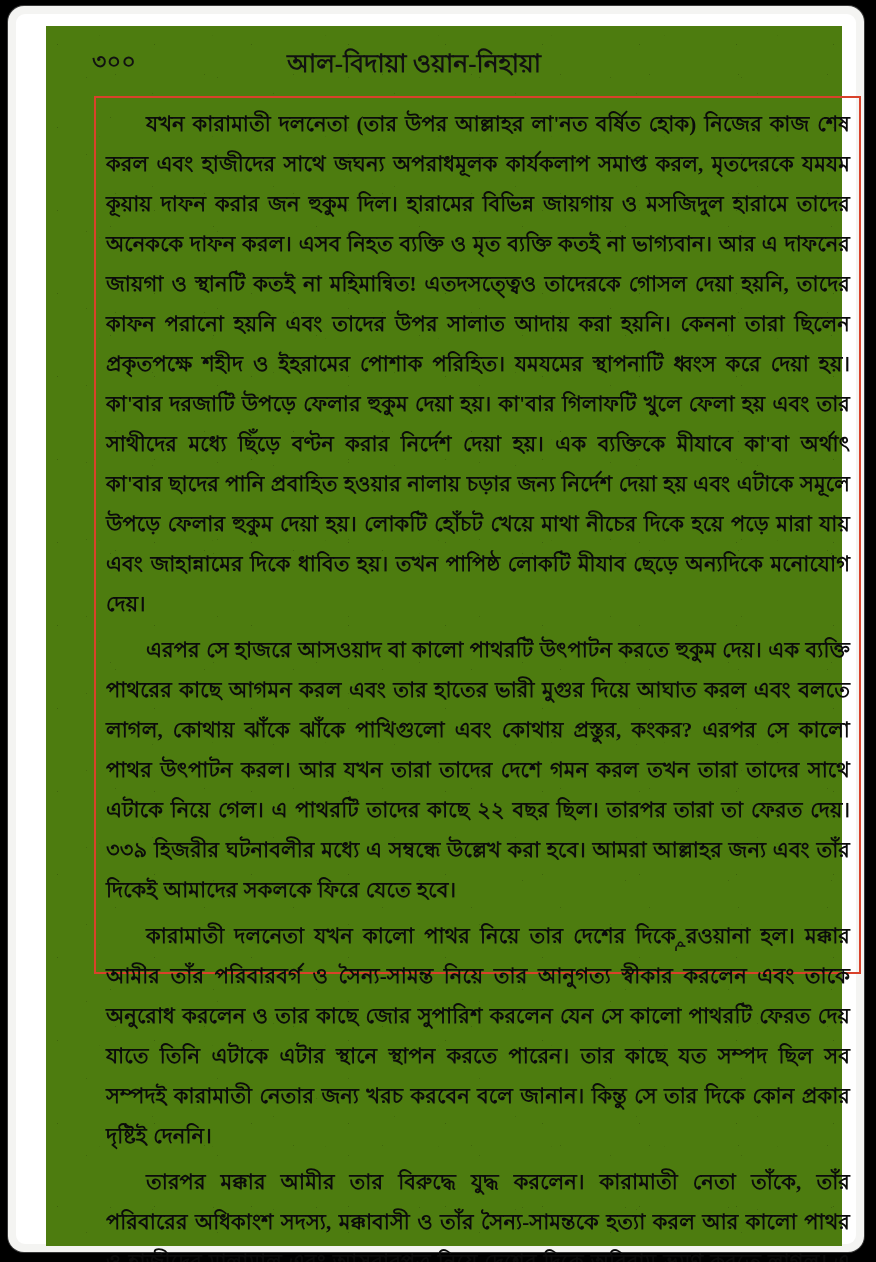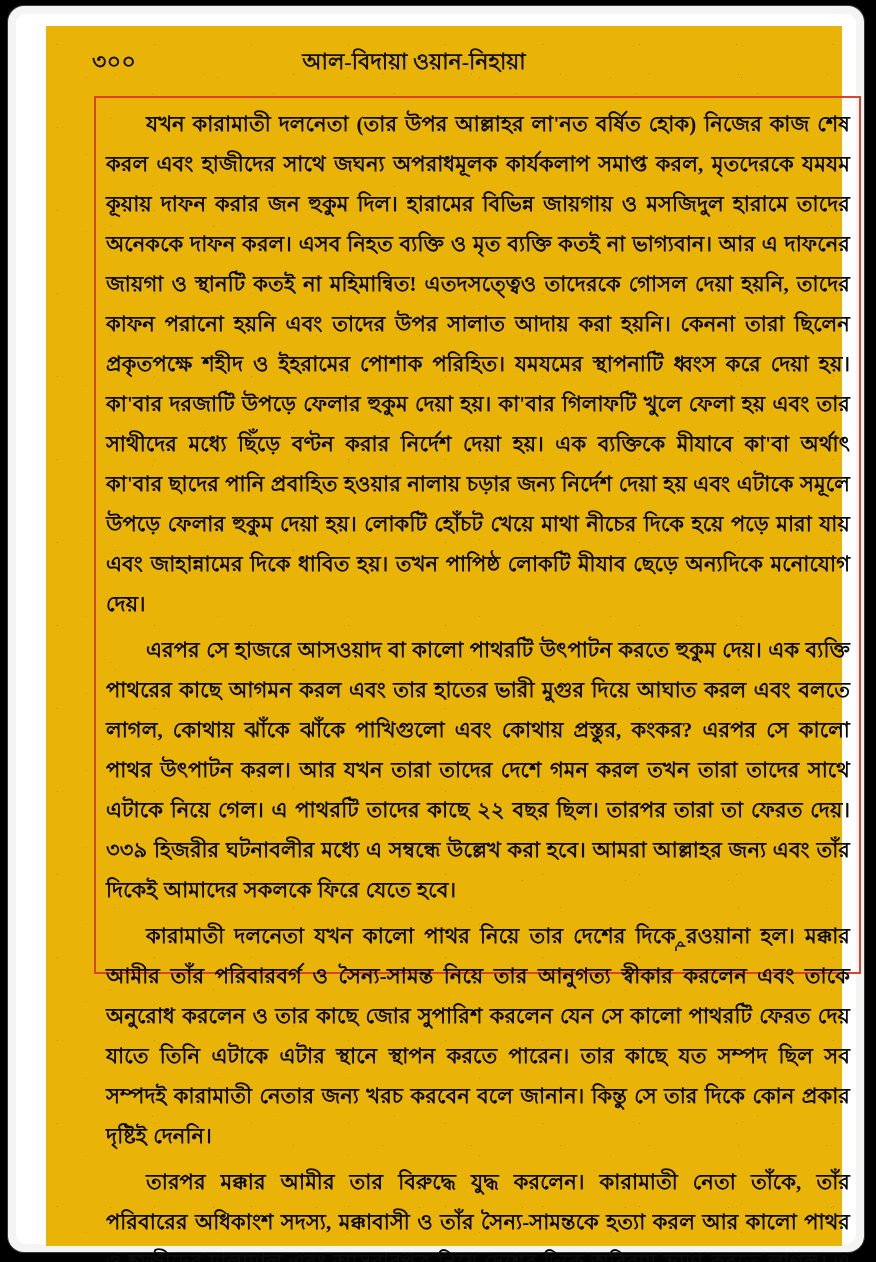--- a/index.html
+++ b/index.html
@@ -44,21 +44,21 @@
     background: #ffffff;
     border-radius: 9px;
   }
   
   #paper {
     position: absolute;
     left: 30px;
     top: 12px;
     width: 796px;
     height: 1220px;
-    background: #eab308;
+    background: #4d7c0f;
   }
 
   
   #running-head {
     position: absolute;
     left: 0;
     top: 18px;
     width: 796px;
     height: 40px;
   }
@@ -70,21 +70,21 @@
     font-weight: 700;
     color: #111;
     letter-spacing: 0.5px;
   }
   #book-title {
     position: absolute;
     left: 0;
     right: 0;
     top: 0;
     text-align: center;
-    font-size: 22px;
+    font-size: 25px;
     font-weight: 700;
     color: #111;
     padding-right: 60px;
   }
 
   
   #highlight-box {
     position: absolute;
     left: 48px;
     top: 70px;

